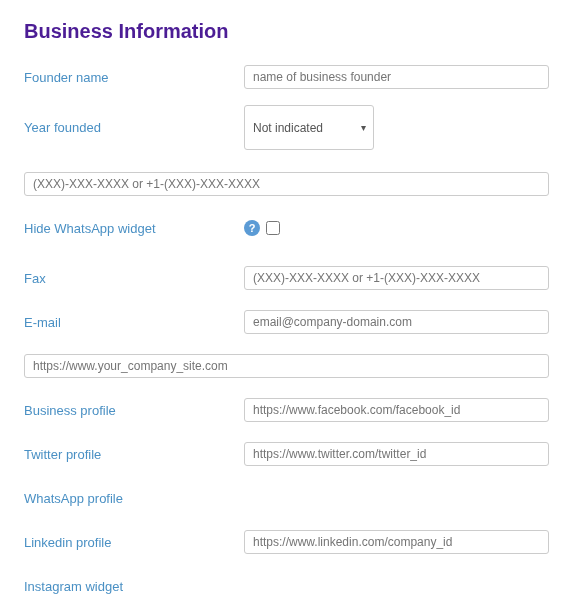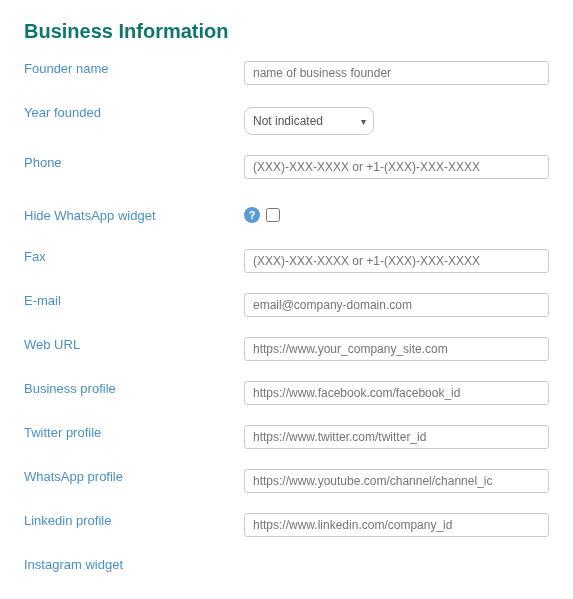--- a/index.html
+++ b/index.html
@@ -13,26 +13,27 @@
       font-size: 13px;
       color: #333;
       background: #fff;
       padding: 20px 24px;
       width: 573px;
     }
 
     h1 {
       font-size: 20px;
       font-weight: bold;
-      color: #0f766e;
+      color: #4c1d95;
       margin-bottom: 18px;
     }
 
     .form-row {
       display: flex;
+      align-items: center;
       margin-bottom: 12px;
       min-height: 32px;
     }
 
     .form-label {
       width: 220px;
       flex-shrink: 0;
       color: #4a90c4;
       font-size: 13px;
       padding-right: 10px;
@@ -54,26 +55,26 @@
     .select-wrapper {
       position: relative;
       display: inline-flex;
       align-items: center;
     }
 
     select.form-select {
       appearance: none;
       -webkit-appearance: none;
       border: 1px solid #ccc;
-      border-radius: 8px;
+      border-radius: 3px;
       padding: 5px 28px 5px 8px;
       font-size: 12px;
       color: #555;
       background: #fff;
-      height: 28px;
+      height: 45px;
       cursor: pointer;
       outline: none;
       min-width: 130px;
     }
 
     .select-arrow {
       position: absolute;
       right: 8px;
       pointer-events: none;
       color: #555;
@@ -146,21 +147,20 @@
       <option>2015</option>
       <option>2020</option>
     </select>
     <span class="select-arrow">▾</span>
   </div>
 </div>
 
 <div class="spacer-row"></div>
 
 <div class="form-row">
-  <div class="form-label">Phone</div>
   <input class="form-control" type="text" placeholder="(XXX)-XXX-XXXX or +1-(XXX)-XXX-XXXX" style="">
 </div>
 
 <div class="whatsapp-row">
   <div class="whatsapp-label">Hide WhatsApp widget</div>
   <div class="whatsapp-controls">
     <span class="help-icon">?</span>
     <input class="checkbox-input" type="checkbox" style="">
   </div>
 </div>
@@ -171,37 +171,35 @@
   <div class="form-label">Fax</div>
   <input class="form-control" type="text" placeholder="(XXX)-XXX-XXXX or +1-(XXX)-XXX-XXXX" style="">
 </div>
 
 <div class="form-row">
   <div class="form-label">E-mail</div>
   <input class="form-control" type="text" placeholder="email@company-domain.com" style="">
 </div>
 
 <div class="form-row">
-  <div class="form-label">Web URL</div>
   <input class="form-control" type="text" placeholder="https://www.your_company_site.com" style="">
 </div>
 
 <div class="form-row">
   <div class="form-label">Business profile</div>
   <input class="form-control" type="text" placeholder="https://www.facebook.com/facebook_id" style="">
 </div>
 
 <div class="form-row">
   <div class="form-label">Twitter profile</div>
   <input class="form-control" type="text" placeholder="https://www.twitter.com/twitter_id" style="">
 </div>
 
 <div class="form-row">
   <div class="form-label">WhatsApp profile</div>
-  <input class="form-control" type="text" placeholder="https://www.youtube.com/channel/channel_ic" style="">
 </div>
 
 <div class="form-row">
   <div class="form-label">Linkedin profile</div>
   <input class="form-control" type="text" placeholder="https://www.linkedin.com/company_id" style="">
 </div>
 
 <div class="form-row">
   <div class="form-label">Instagram widget</div>
 </div>

